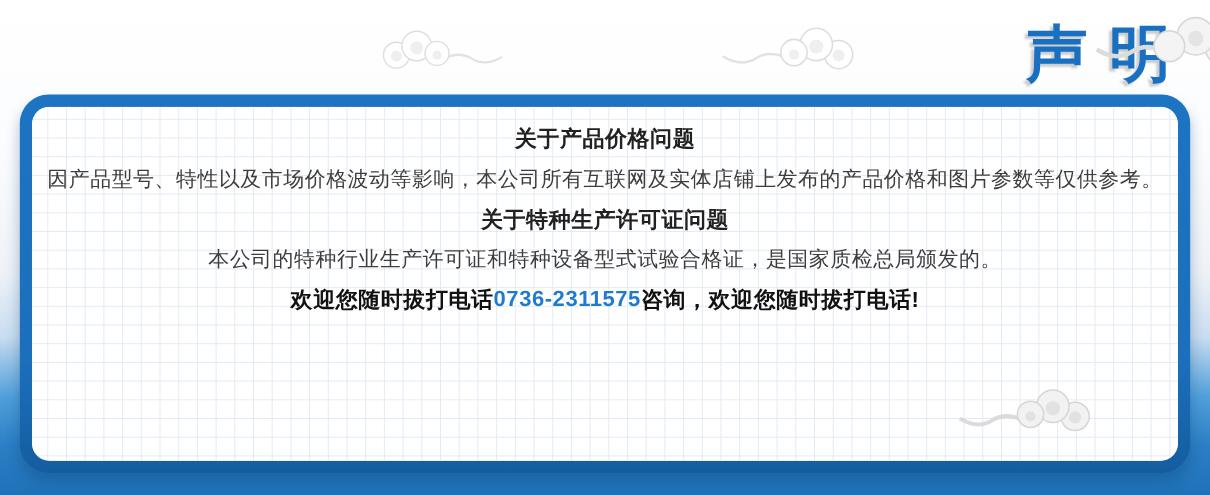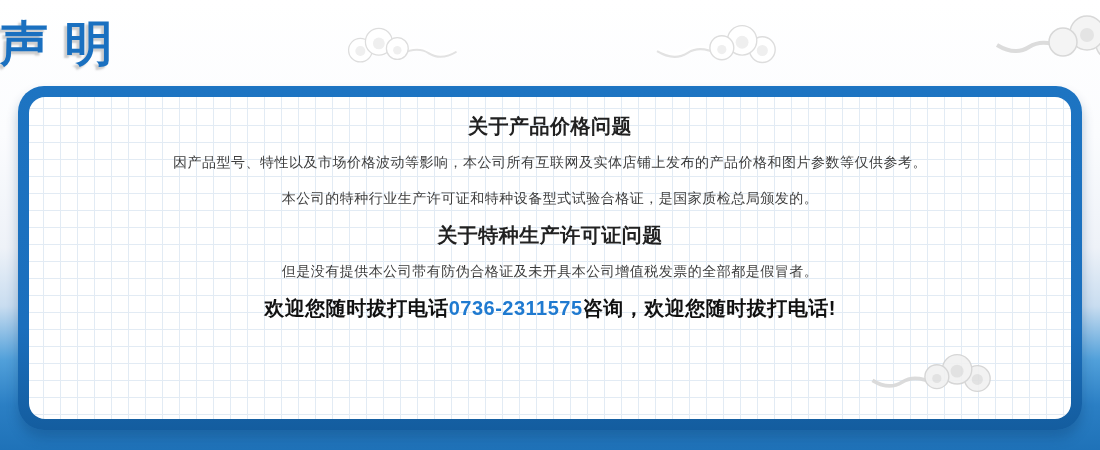--- a/index.html
+++ b/index.html
@@ -26,22 +26,22 @@
   
   .header {
     position: absolute;
     top: 0; left: 0; right: 0;
     height: 86px;
   }
   .page-title {
     position: absolute;
     top: 12px;
     left: 0; right: 16px;
-    text-align: left;
-    font-size: 48px;
+    text-align: right;
+    font-size: 56px;
     font-weight: bold;
     letter-spacing: 0.35em;
     color: #1a70c0;
     text-shadow: -3px 3px 2px rgba(90,90,90,0.30);
   }
 
   
   .cloud { position: absolute; pointer-events: none; }
   .cloud svg { display: block; width: 100%; height: 100%; }
   .cloud-title-left  { left: 333px; top: 25px; width: 132px; height: 42px; }
@@ -85,21 +85,21 @@
     justify-content: center;
     white-space: nowrap;
   }
   .heading {
     font-size: 20px;
     font-weight: bold;
     color: #212121;
     letter-spacing: 0.5px;
   }
   .body-line {
-    font-size: 14px;
+    font-size: 19px;
     color: #3d3d3d;
     letter-spacing: 0.5px;
   }
   .hotline-line {
     font-size: 20px;
     font-weight: bold;
     color: #111111;
     letter-spacing: 0.5px;
   }
   .phone { color: #1f7ad0; }
@@ -157,26 +157,25 @@
   </div>
 
   <div class="card">
     <div class="card-inner">
 
       <div class="row heading">关于产品价格问题</div>
 
       <div class="row body-line">因产品型号、特性以及市场价格波动等影响，本公司所有互联网及实体店铺上发布的产品价格和图片参数等仅供参考。</div>
 
 
+      <div class="row heading">关于特种生产许可证问题</div>
+
       <div class="row body-line">本公司的特种行业生产许可证和特种设备型式试验合格证，是国家质检总局颁发的。</div>
 
-      <div class="row heading">关于特种生产许可证问题</div>
 
-
-      <div class="row body-line">但是没有提供本公司带有防伪合格证及未开具本公司增值税发票的全部都是假冒者。</div>
 
       <div class="row hotline-line">
         <span>欢迎您随时拔打电话</span>
           <span class="phone">0736-2311575</span>
           <span>咨询，欢迎您随时拔打电话!</span>
       </div>
 
       <div class="cloud cloud-card">
         <svg viewBox="0 0 140 50" xmlns="http://www.w3.org/2000/svg">
           <g fill="#f1f1f1" stroke="#d2d2d2" stroke-width="1.5">

